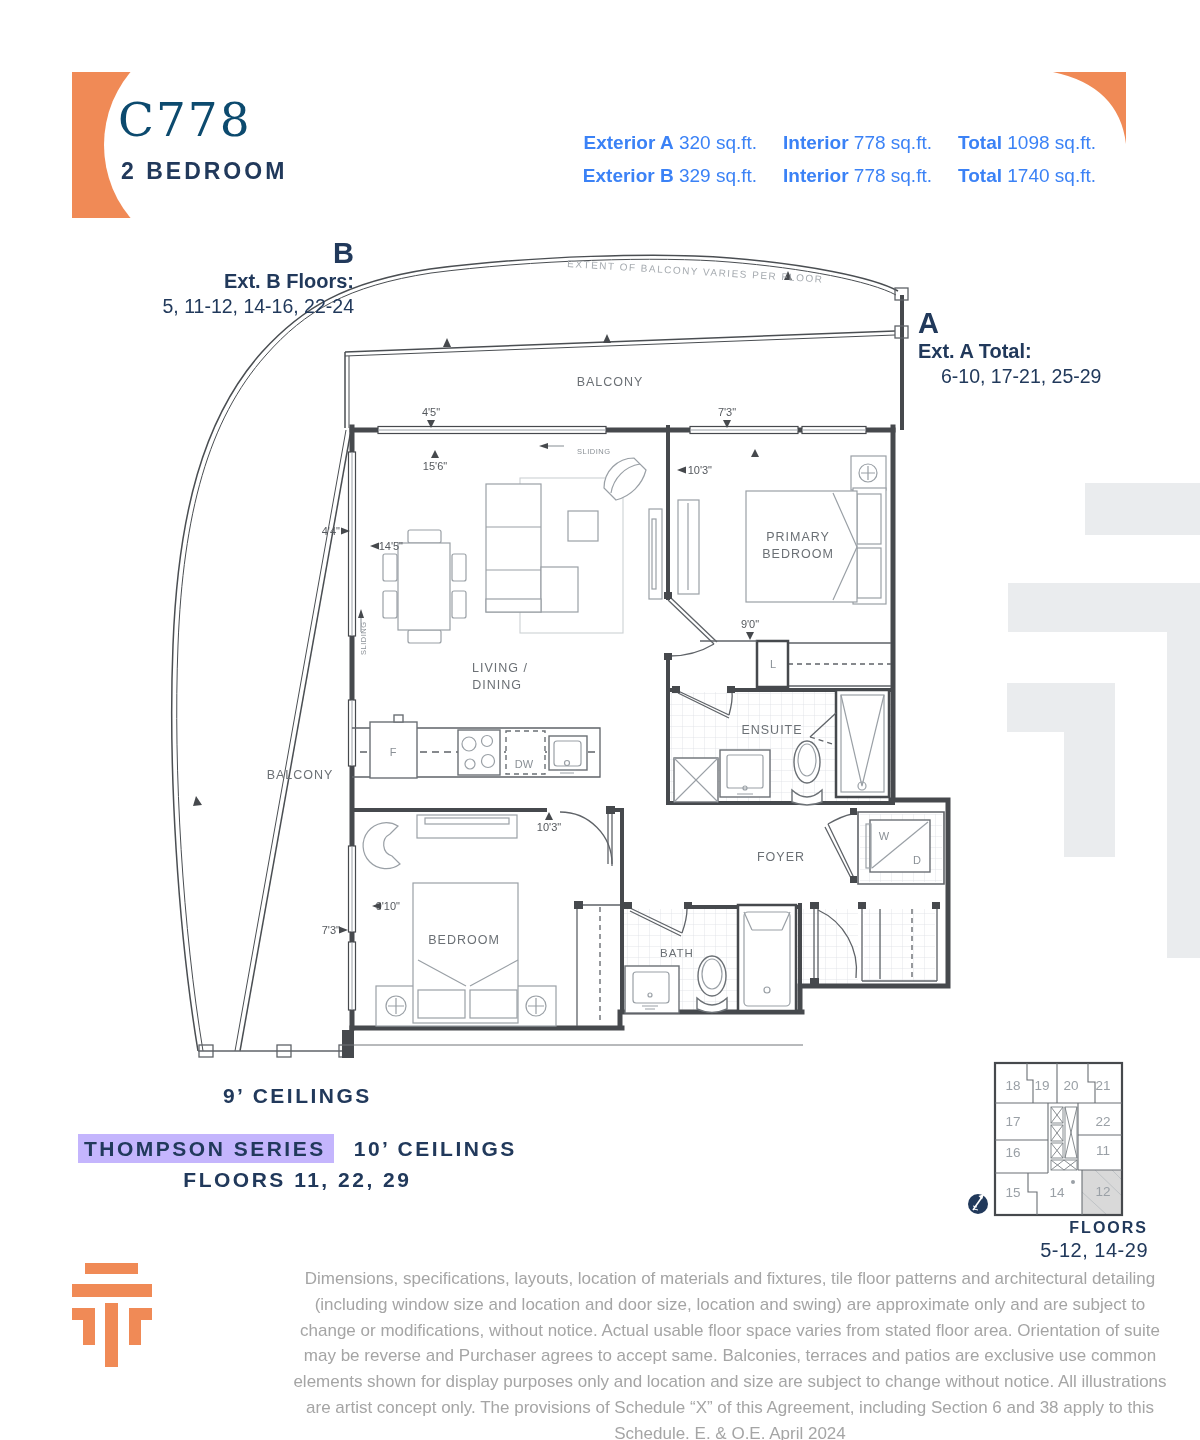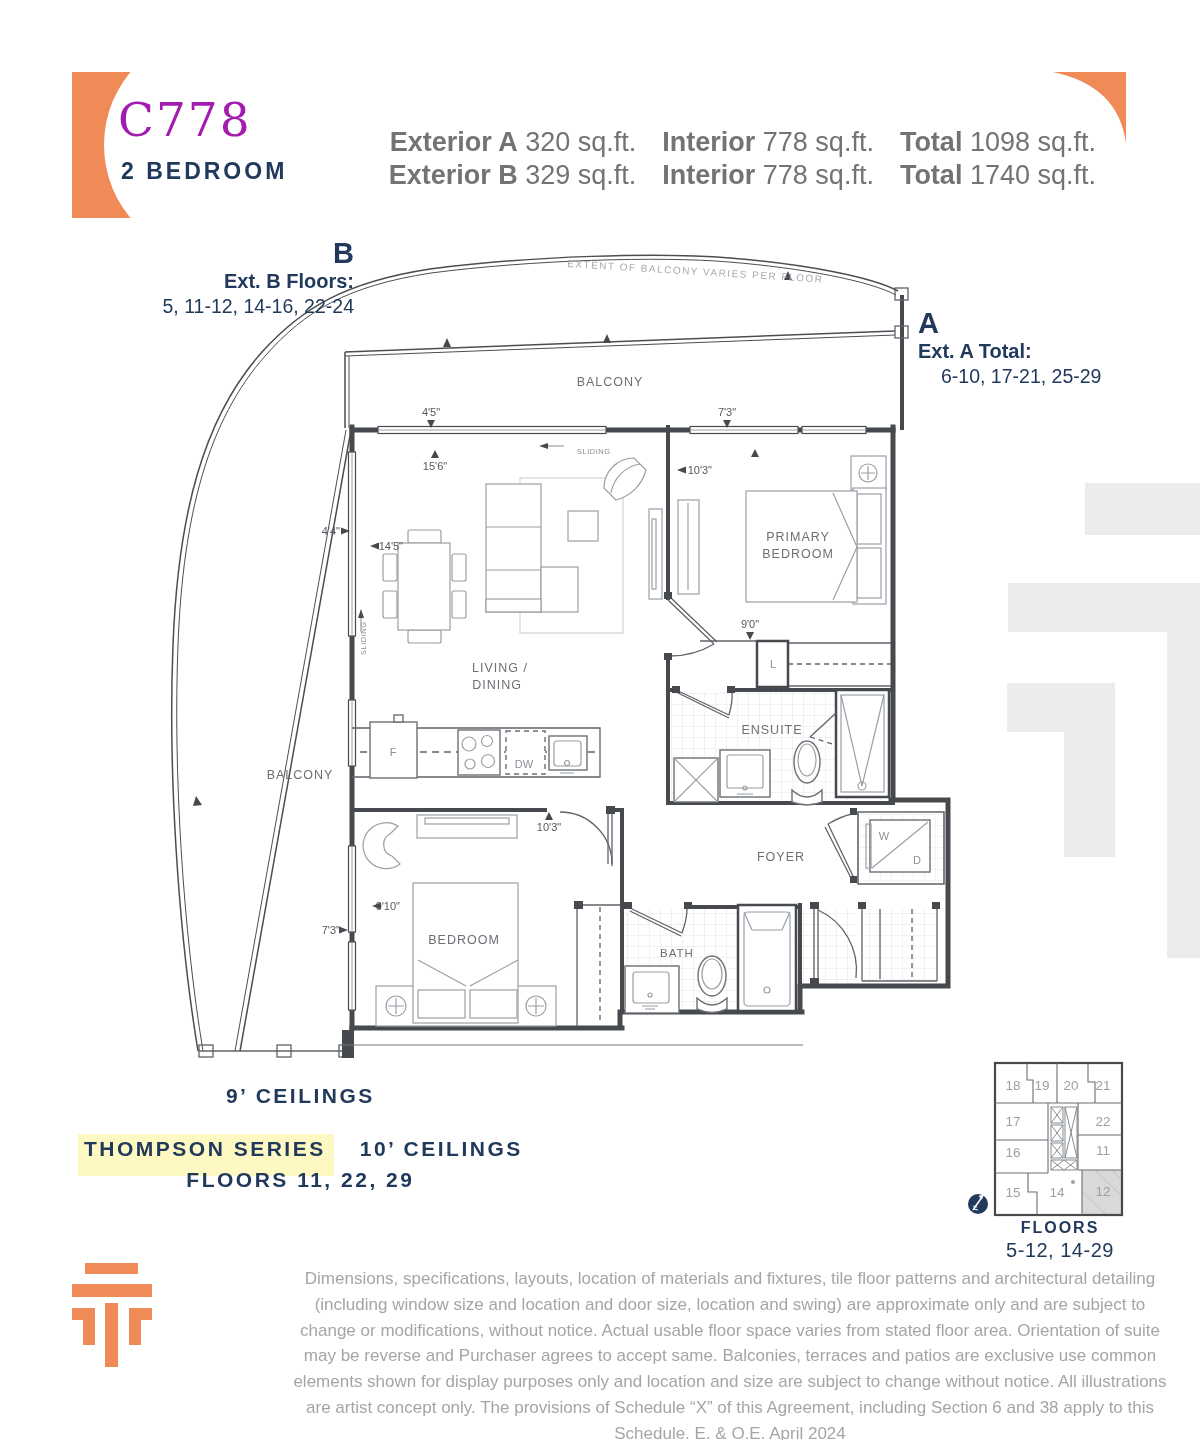--- a/index.html
+++ b/index.html
@@ -2,39 +2,39 @@
 <html><head>
 <meta charset="utf-8">
 <style>
   html,body{margin:0;padding:0;background:#fff;}
   #page{position:relative;width:1200px;height:1440px;background:#fff;overflow:hidden;
         font-family:"Liberation Sans",sans-serif;color:#21395B;}
   #plan-svg{position:absolute;left:0;top:0;}
   .abs{position:absolute;}
   
   .unit-code{left:118px;top:92px;font-family:"DejaVu Serif",serif;font-weight:400;
-             font-size:47px;letter-spacing:2px;color:#a21caf;}
+             font-size:47px;letter-spacing:2px;color:#0c4a6e;}
   .unit-type{left:121px;top:158px;font-size:23px;font-weight:700;letter-spacing:3px;color:#21395B;text-align:right;}
-  .stats{right:104px;top:126px;text-align:right;font-size:27px;line-height:33px;color:#737373;white-space:nowrap;}
+  .stats{right:104px;top:126px;text-align:right;font-size:19px;line-height:33px;color:#3b82f6;white-space:nowrap;}
   .stats b{font-weight:700;}
   .stats .pair{margin-left:26px;}
   .stats .pair:first-child{margin-left:0;}
   
   .ext-b{right:846px;top:238px;text-align:right;color:#21395B;}
   .ext-a{left:918px;top:308px;text-align:left;color:#21395B;}
   .ext-letter{font-size:29px;font-weight:700;line-height:30px;}
   .ext-title{font-size:20px;font-weight:700;line-height:26px;}
   .ext-floors{font-size:19.5px;font-weight:400;line-height:25px;margin-left:23px;}
   
   .ceil{left:78px;top:1080px;color:#21395B;font-weight:700;letter-spacing:2.5px;font-size:21px;line-height:31px;text-align:center;}
   .series-row{margin-top:22px;}
-  .series-hl{background:#fef9c3;padding:3px 8px 16px 6px;}
-  .series-ceil{margin-left:26px;}
-  
-  .kp-caption{left:972px;top:1219px;width:176px;text-align:center;color:#21395B;}
+  .series-hl{background:#c4b5fd;padding:3px 8px 3px 6px;}
+  .series-ceil{margin-left:20px;}
+  
+  .kp-caption{left:972px;top:1219px;width:176px;text-align:right;color:#21395B;}
   .kp-caption .l1{font-size:16px;font-weight:700;letter-spacing:2px;}
   .kp-caption .l2{font-size:20px;font-weight:400;letter-spacing:0.5px;margin-top:2px;}
   
   .disclaimer{left:290px;top:1266px;width:880px;text-align:center;color:#A5A5A5;
               font-size:17px;line-height:25.8px;font-weight:400;}
   
   .wall{stroke:#46494D;stroke-width:5;fill:none;stroke-linecap:square;}
   .iwall{stroke:#46494D;stroke-width:4;fill:none;stroke-linecap:square;}
   .thin{stroke:#5F6368;stroke-width:1.3;fill:none;}
   .thn2{stroke:#5F6368;stroke-width:1.6;fill:none;}

